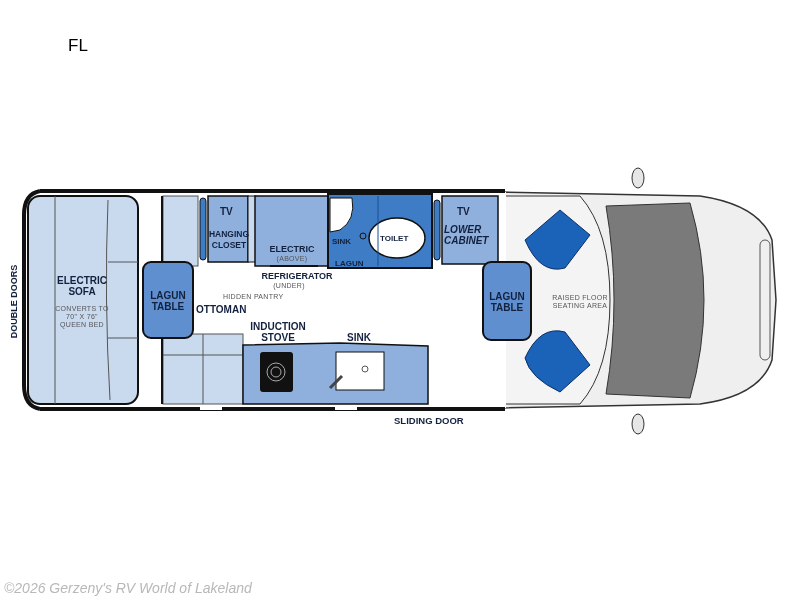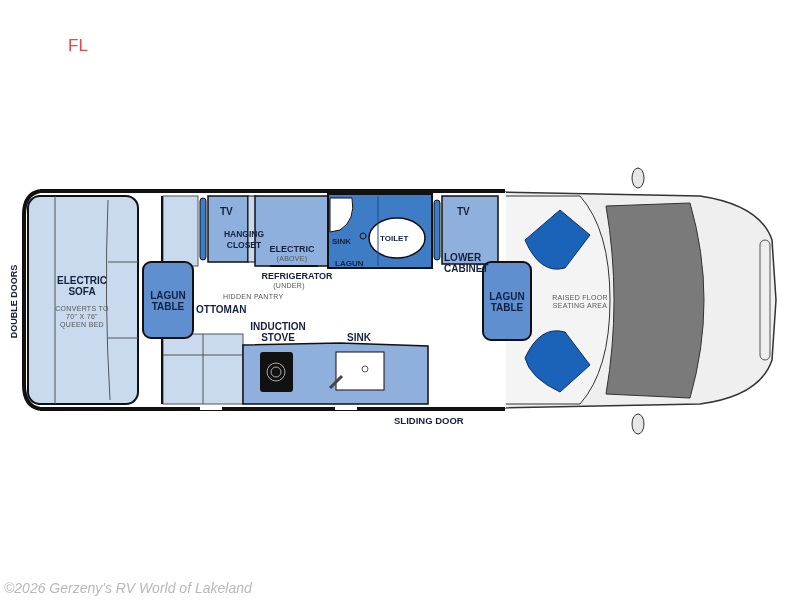--- a/index.html
+++ b/index.html
@@ -1,18 +1,18 @@
 <!DOCTYPE html>
 <html><head>
 <meta charset="utf-8">
 <style>
   html, body { margin:0; padding:0; background:#ffffff; }
   body { width:800px; height:600px; position:relative; overflow:hidden; font-family:"Liberation Sans", sans-serif; }
   .abs { position:absolute; }
-  .title { left:68px; top:36px; font-size:17px; color:#ef4444; }
+  .title { left:68px; top:36px; font-size:17px; color:#000000; }
   .lbl { position:absolute; font-weight:bold; color:#13213f; font-size:10px; text-align:center; line-height:11px; white-space:nowrap; }
   .sub { position:absolute; color:#555; font-size:7px; text-align:center; line-height:8px; white-space:nowrap; letter-spacing:0.3px; }
   .watermark { left:4px; top:580px; font-size:14px; font-weight:normal; font-style:italic; color:#b8b8b8; }
   svg { position:absolute; left:0; top:0; }
 </style>
 </head>
 <body>
 
 <div class="abs title">FL</div>
 
@@ -98,41 +98,41 @@
   <div>70" X 76"</div>
   <div>QUEEN BED</div>
 </div>
 
 <div class="lbl" style="left:143px; top:290px; width:50px;">
   <div>LAGUN</div>
   <div>TABLE</div>
 </div>
 
 <div class="lbl" style="left:220px; top:206px;">TV</div>
-<div class="lbl" style="left:208px; top:229px; width:42px; font-size:8.5px;margin-left:15px;">
+<div class="lbl" style="left:208px; top:229px; width:42px; font-size:8.5px;">
   <div>HANGING</div>
   <div>CLOSET</div>
 </div>
 
 <div class="lbl" style="left:258px; top:244px; width:68px; font-size:9px;">ELECTRIC</div>
 <div class="sub" style="left:258px; top:255px; width:68px;">(ABOVE)</div>
 
 <div class="lbl" style="left:254px; top:271px; width:86px; font-size:9px;">REFRIGERATOR</div>
 <div class="sub" style="left:254px; top:282px; width:70px;">(UNDER)</div>
 
 <div class="sub" style="left:223px; top:293px;">HIDDEN PANTRY</div>
 
 <div class="lbl" style="left:196px; top:304px;">OTTOMAN</div>
 
 <div class="lbl" style="left:332px; top:236px; font-size:8px;">SINK</div>
 <div class="lbl" style="left:335px; top:258px; font-size:8px;">LAGUN</div>
 <div class="lbl" style="left:380px; top:233px; font-size:8px;">TOILET</div>
 
 <div class="lbl" style="left:457px; top:206px;">TV</div>
-<div class="lbl" style="left:444px; top:252px; width:33px;">
+<div class="lbl" style="left:444px; top:224px; width:33px;font-style:italic;">
   <div>LOWER</div>
   <div>CABINET</div>
 </div>
 
 <div class="lbl" style="left:483px; top:291px; width:48px;">
   <div>LAGUN</div>
   <div>TABLE</div>
 </div>
 
 <div class="sub" style="left:545px; top:294px; width:70px;">

